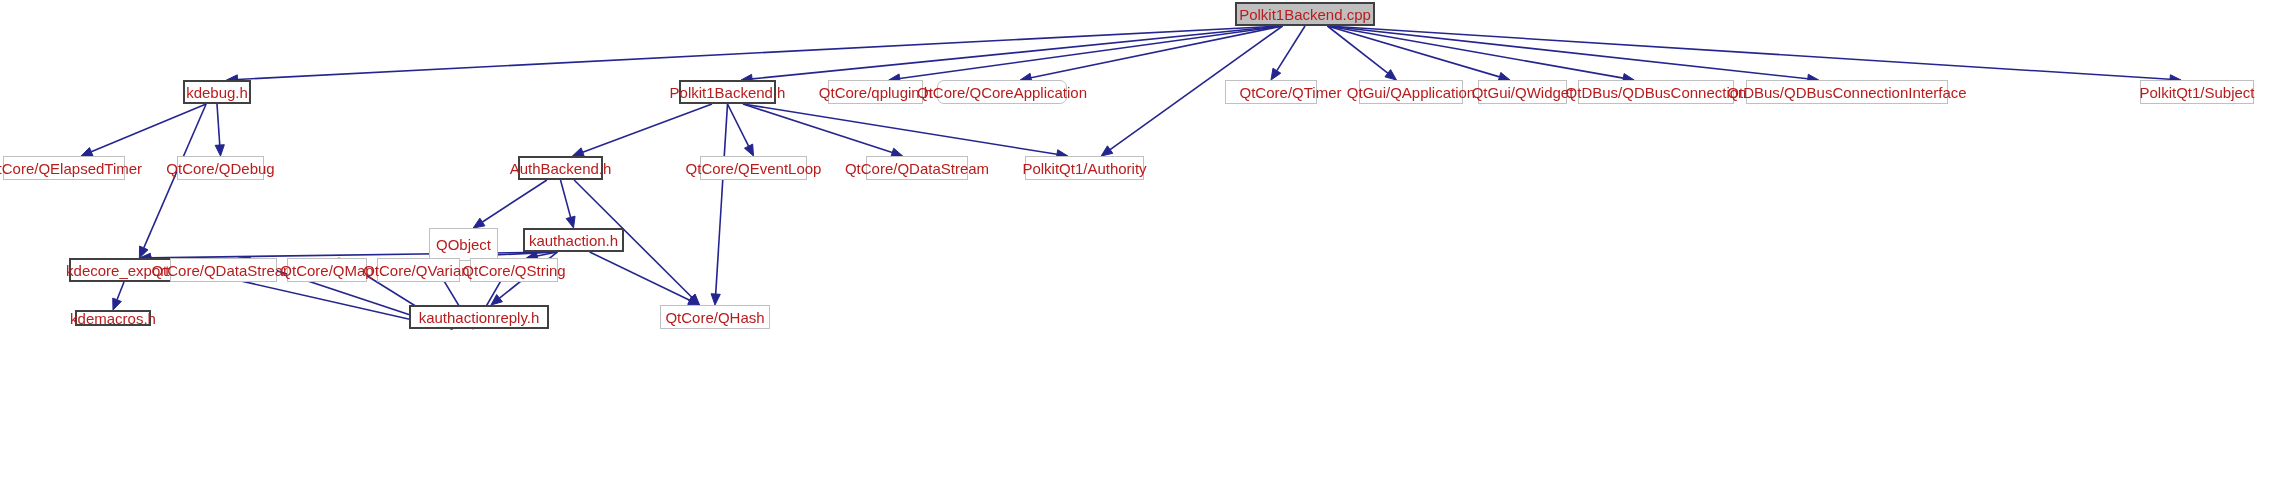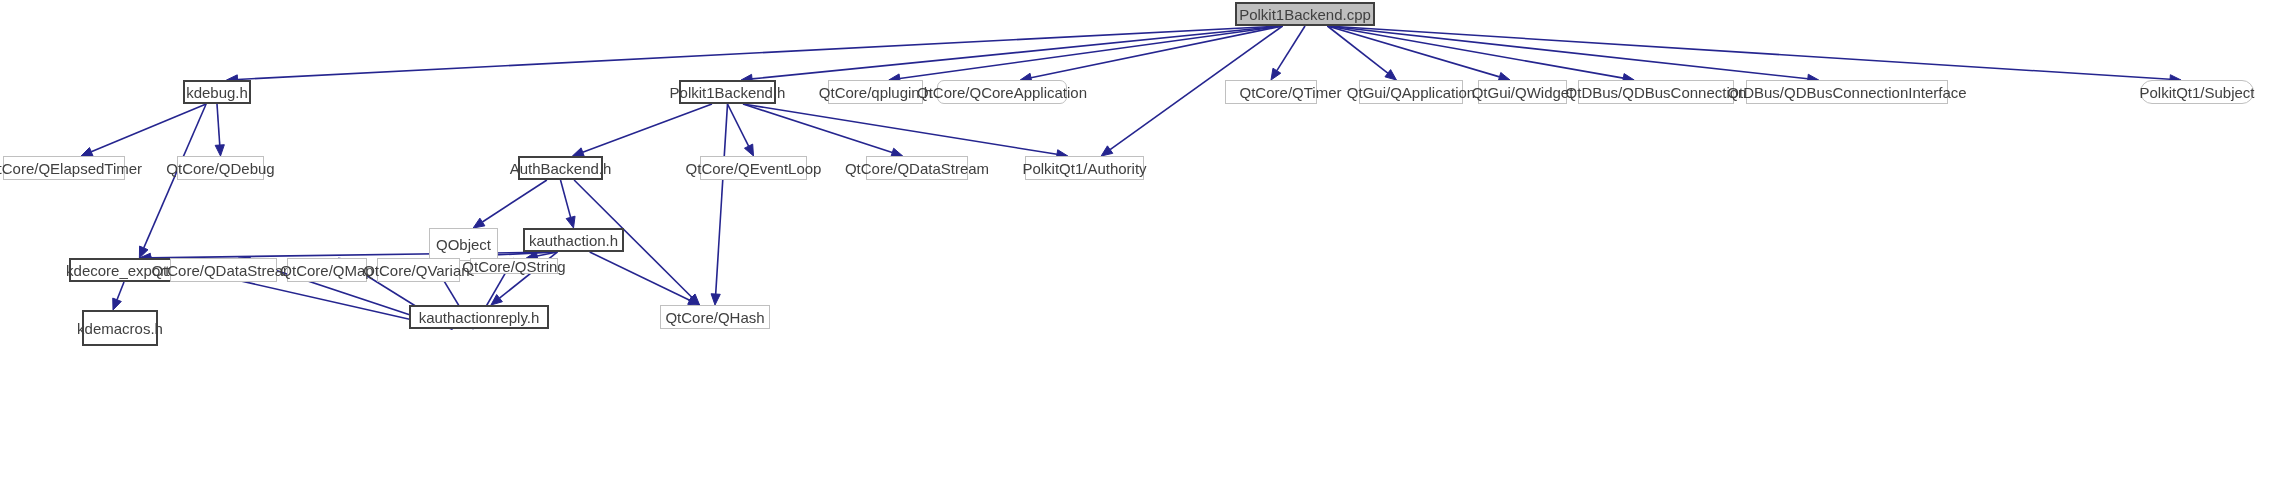--- a/index.html
+++ b/index.html
@@ -1,19 +1,19 @@
 <!DOCTYPE html>
 <html><head>
 <meta charset="utf-8">
 <style>
   html,body{margin:0;padding:0;}
   body{width:2269px;height:485px;background:#ffffff;font-family:"Liberation Sans",sans-serif;overflow:hidden;}
   #graph{position:relative;width:2269px;height:485px;}
   .node{position:absolute;box-sizing:border-box;display:flex;align-items:center;justify-content:center;
-        background:#ffffff;border:1px solid #c0c0c0;color:#404040;font-size:15px;line-height:1;white-space:nowrap;}
+        background:#ffffff;border:1px solid #c0c0c0;color:#b91c1c;font-size:15px;line-height:1;white-space:nowrap;}
   .node.hdr{border:2px solid #404040;}
   .node.root{background:#bfbfbf;border:2px solid #404040;}
   svg.edges{position:absolute;left:0;top:0;width:2269px;height:485px;overflow:visible;}
   svg.edges path,svg.edges line{fill:none;stroke:#25258f;stroke-width:1.6px;}
   svg.edges polygon{fill:#25258f;stroke:#25258f;}
 </style>
 </head>
 <body>
 
 <div id="graph">
@@ -89,31 +89,31 @@
       <div class="node root" style="left: 1235px; top: 2px; width: 140px; height: 24px;">Polkit1Backend.cpp</div>
       <div class="node hdr" style="left: 183px; top: 80px; width: 68px; height: 24px;">kdebug.h</div>
       <div class="node hdr" style="left: 679px; top: 80px; width: 97px; height: 24px;">Polkit1Backend.h</div>
       <div class="node " style="left: 828px; top: 80px; width: 95px; height: 24px;">QtCore/qplugin.h</div>
       <div class="node " style="left: 937px; top: 80px; width: 130px; height: 24px; border-radius: 7px;">QtCore/QCoreApplication</div>
       <div class="node " style="left: 1225px; top: 80px; width: 92px; height: 24px; padding-left: 39px;">QtCore/QTimer</div>
       <div class="node " style="left: 1359px; top: 80px; width: 104px; height: 24px;">QtGui/QApplication</div>
       <div class="node " style="left: 1478px; top: 80px; width: 89px; height: 24px;">QtGui/QWidget</div>
       <div class="node " style="left: 1578px; top: 80px; width: 156px; height: 24px;">QtDBus/QDBusConnection</div>
       <div class="node " style="left: 1746px; top: 80px; width: 202px; height: 24px;">QtDBus/QDBusConnectionInterface</div>
-      <div class="node " style="left: 2140px; top: 80px; width: 114px; height: 24px; border-radius: 12px;">PolkitQt1/Subject</div>
+      <div class="node " style="left: 2140px; top: 80px; width: 114px; height: 24px;">PolkitQt1/Subject</div>
       <div class="node " style="left: 3px; top: 156px; width: 122px; height: 24px;">QtCore/QElapsedTimer</div>
       <div class="node " style="left: 177px; top: 156px; width: 87px; height: 24px;">QtCore/QDebug</div>
       <div class="node hdr" style="left: 518px; top: 156px; width: 85px; height: 24px;">AuthBackend.h</div>
       <div class="node " style="left: 700px; top: 156px; width: 107px; height: 24px; text-align: right;">QtCore/QEventLoop</div>
       <div class="node " style="left: 866px; top: 156px; width: 102px; height: 24px;">QtCore/QDataStream</div>
       <div class="node " style="left: 1025px; top: 156px; width: 119px; height: 24px;">PolkitQt1/Authority</div>
       <div class="node " style="left: 429px; top: 228px; width: 69px; height: 33px;">QObject</div>
       <div class="node hdr" style="left: 523px; top: 228px; width: 101px; height: 24px;">kauthaction.h</div>
       <div class="node hdr" style="left: 409px; top: 305px; width: 140px; height: 24px;">kauthactionreply.h</div>
       <div class="node " style="left: 660px; top: 305px; width: 110px; height: 24px;">QtCore/QHash</div>
       <div class="node hdr" style="left: 69px; top: 258px; width: 110px; height: 24px;">kdecore_export.h</div>
       <div class="node " style="left: 170px; top: 258px; width: 107px; height: 24px;">QtCore/QDataStream</div>
       <div class="node " style="left: 287px; top: 258px; width: 80px; height: 24px;">QtCore/QMap</div>
       <div class="node " style="left: 377px; top: 258px; width: 83px; height: 24px;">QtCore/QVariant</div>
-      <div class="node " style="left: 470px; top: 258px; width: 88px; height: 16px;">QtCore/QString</div>
-      <div class="node hdr" style="left: 82px; top: 310px; width: 76px; height: 36px;">kdemacros.h</div>
+      <div class="node " style="left: 470px; top: 258px; width: 88px; height: 24px;">QtCore/QString</div>
+      <div class="node hdr" style="left: 75px; top: 310px; width: 76px; height: 16px;">kdemacros.h</div>
     </div>
 </div>
 
 </body></html>

